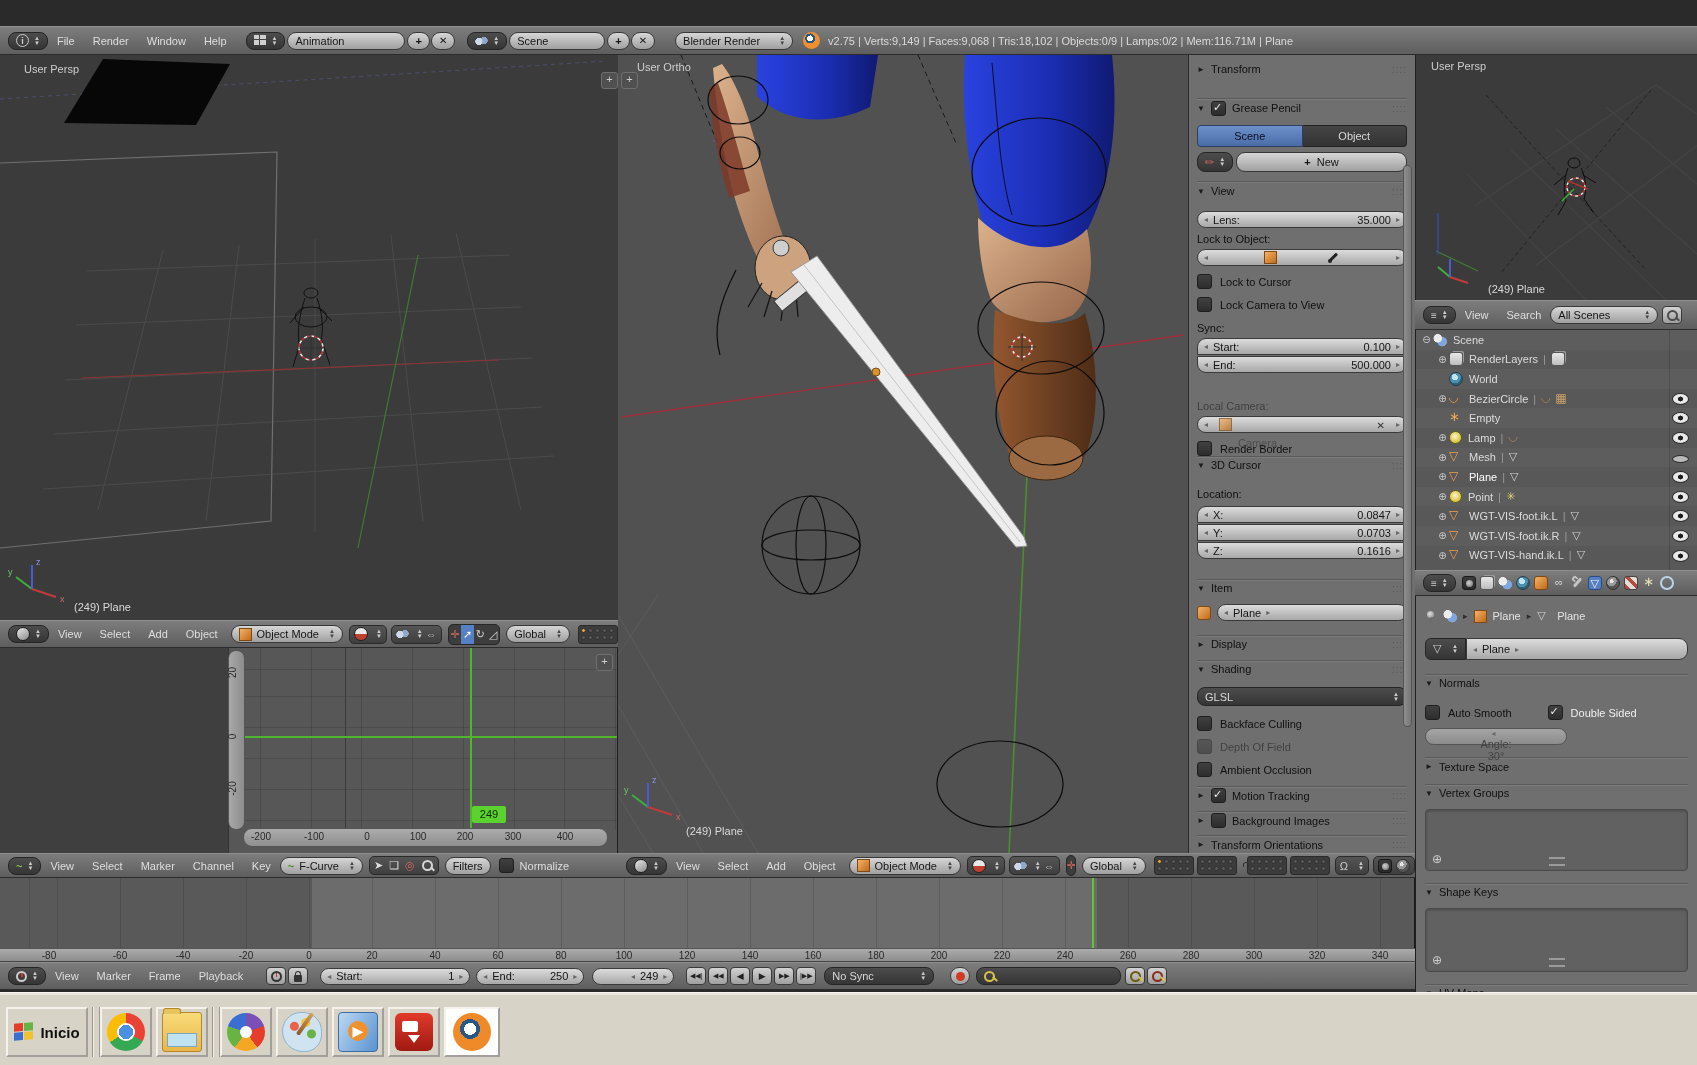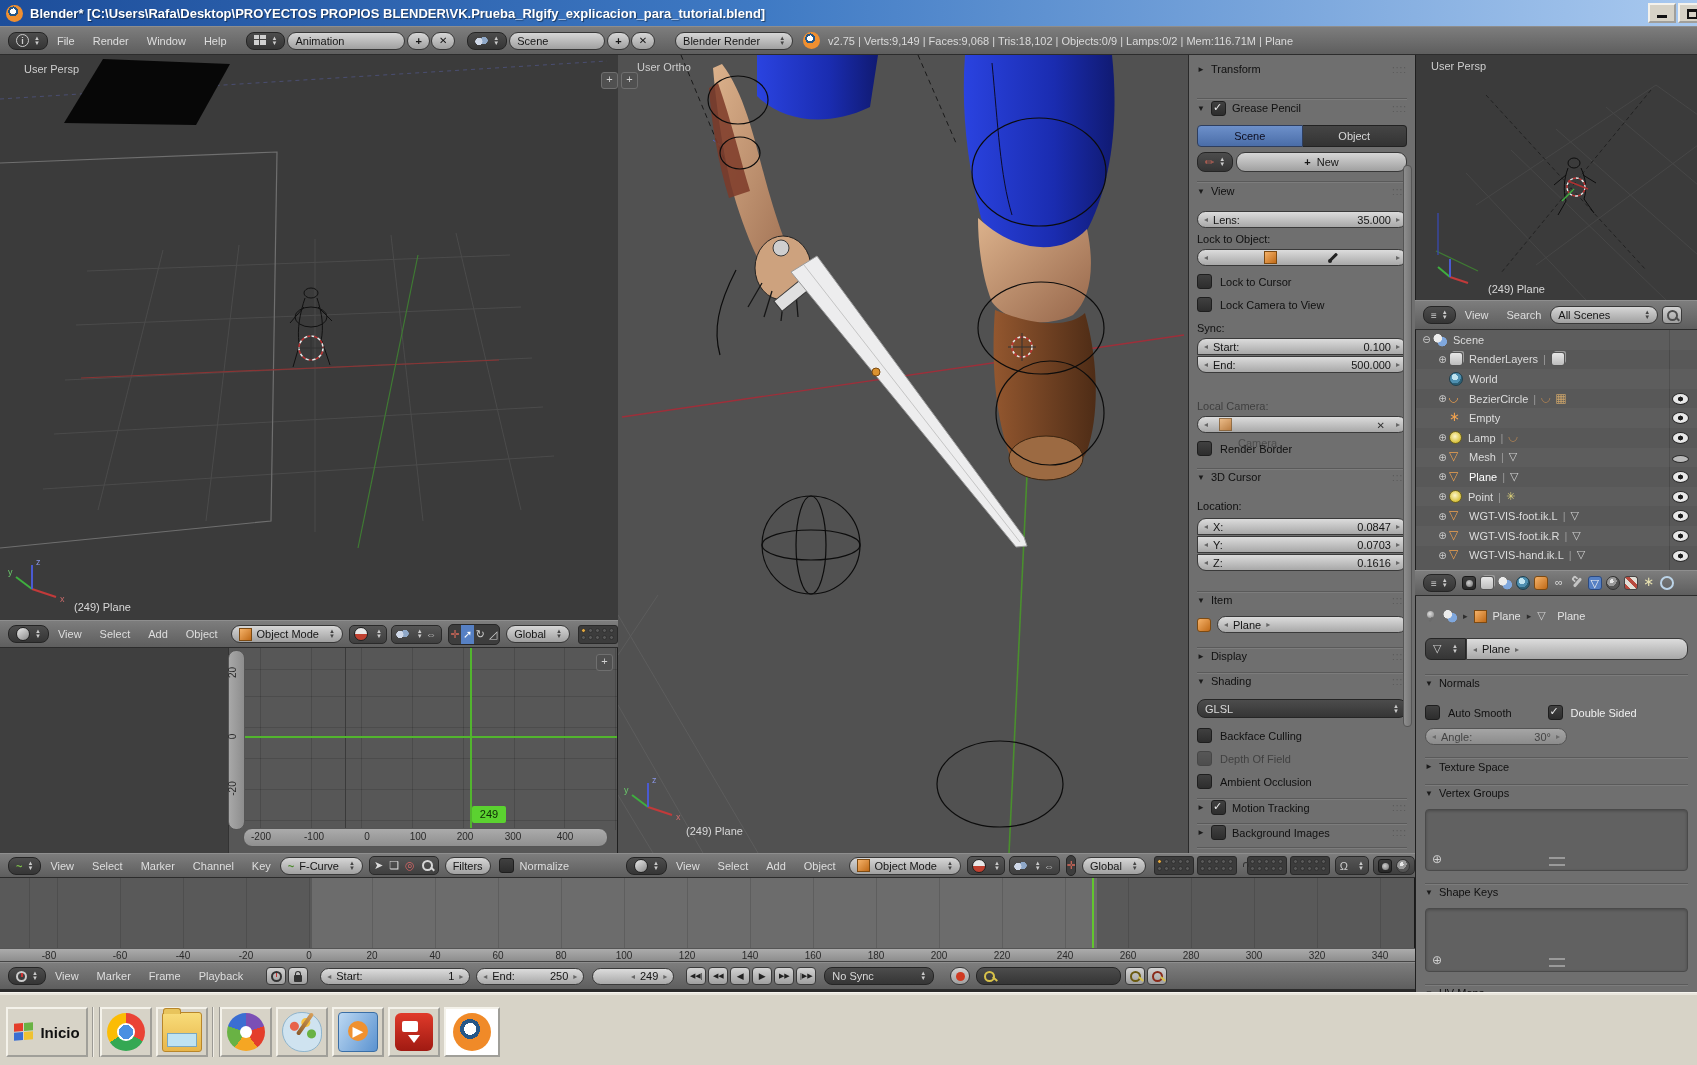--- a/index.html
+++ b/index.html
@@ -133,32 +133,20 @@
   .infoic{width:13px;height:13px;border-radius:50%;border:1.5px solid #ccc;color:#ccc;font-size:9px;line-height:12px;text-align:center;font-weight:bold;box-sizing:border-box;}
   .tick{position:absolute;transform:translateX(-50%);color:#2a2a2a;font-size:10px;top:1px;}
   .gxt{position:absolute;transform:translateX(-50%);color:#2a2a2a;font-size:10px;top:2px;}
   .gyt{position:absolute;transform:rotate(-90deg);color:#2a2a2a;font-size:10px;}
 </style>
 </head>
 <body>
 
 <div id="app">
 
-  <div id="titlebar" class="abs">
-    <span class="blogo"></span>
-    <span class="ttxt">Blender* [C:\Users\Rafa\Desktop\PROYECTOS PROPIOS BLENDER\VK.Prueba_RIgify_explicacion_para_tutorial.blend]</span>
-    <span class="abs" style="left:1648px;top:3px;display:flex;gap:2px;">
-      <span class="winbtn">
-          <span class="minbar"></span>
-        </span>
-      <span class="winbtn">
-          <span class="maxbox"></span>
-        </span>
-    </span>
-  </div>
 
   <div class="abs hdr" style="left:0;top:26px;width:1697px;height:29px;">
     <span class="dkpill" style="margin-left:8px;">
         <span class="infoic">i</span>
         <span class="spn lt"></span>
       </span>
     <span class="hm">File</span>
     <span class="hm">Render</span>
     <span class="hm">Window</span>
     <span class="hm">Help</span>
@@ -480,21 +468,21 @@
     <div style="margin-top:27px;color:#3f3f3f;">Local Camera:</div>
     <div class="slider" style="margin-top:4px;justify-content:flex-start;gap:6px;">
         <span class="i-cubesm" style="opacity:.7;"></span>
         <span style="color:#4d4d4d;flex:1;margin-top:36px;">Camera</span>
         <span class="xbtn" style="color:#333;"></span>
       </div>
     <div style="display:flex;align-items:center;margin-top:8px;">
         <span class="cb"></span>
         <span class="cbl">Render Border</span>
       </div>
-    <div class="phead seph" style="height:16px;margin-top:12px;text-align:center;">
+    <div class="phead seph" style="height:16px;text-align:center;">
         <span class="tri o"></span>
         <span>3D Cursor</span>
         <span class="ddots"></span>
       </div>
     <div style="margin-top:15px;color:#101010;">Location:</div>
     <div class="slider" style="margin-top:6px;border-radius:9px 9px 0 0;">
         <span class="lab">X:</span>
         <span>0.0847</span>
       </div>
     <div class="slider" style="margin-top:1px;border-radius:0;">
@@ -920,21 +908,21 @@
     <div class="phead seph" style="height:16px;margin-top:14px;">
         <span class="tri o"></span>
         <span>Normals</span>
       </div>
     <div style="display:flex;align-items:center;margin-top:14px;">
       <span class="cb"></span>
         <span class="cbl">Auto Smooth</span>
       <span class="cb on" style="margin-left:36px;"></span>
         <span class="cbl" style="color:#f0f0f0;">Double Sided</span>
     </div>
-    <div class="slider dis" style="width:142px;margin-top:8px;">
+    <div class="slider dis" style="width:142px;margin-top:8px;flex-direction:column;">
         <span class="lab">Angle:</span>
         <span>30°</span>
       </div>
     <div class="phead seph" style="height:17px;margin-top:12px;">
         <span class="tri c"></span>
         <span>Texture Space</span>
       </div>
     <div class="phead seph" style="height:16px;margin-top:9px;">
         <span class="tri o"></span>
         <span>Vertex Groups</span>

